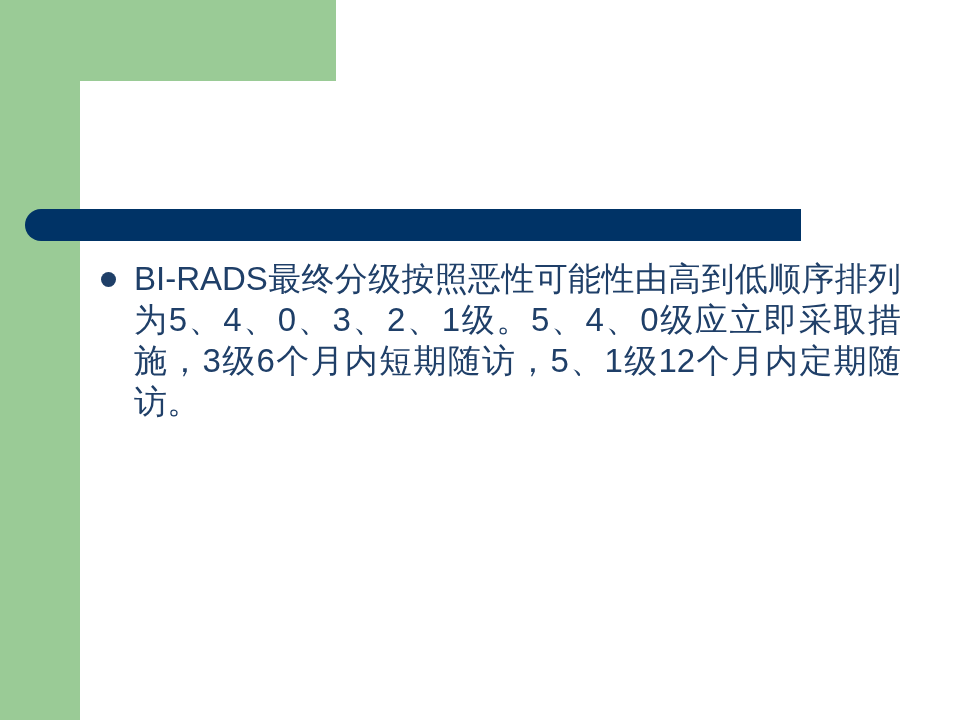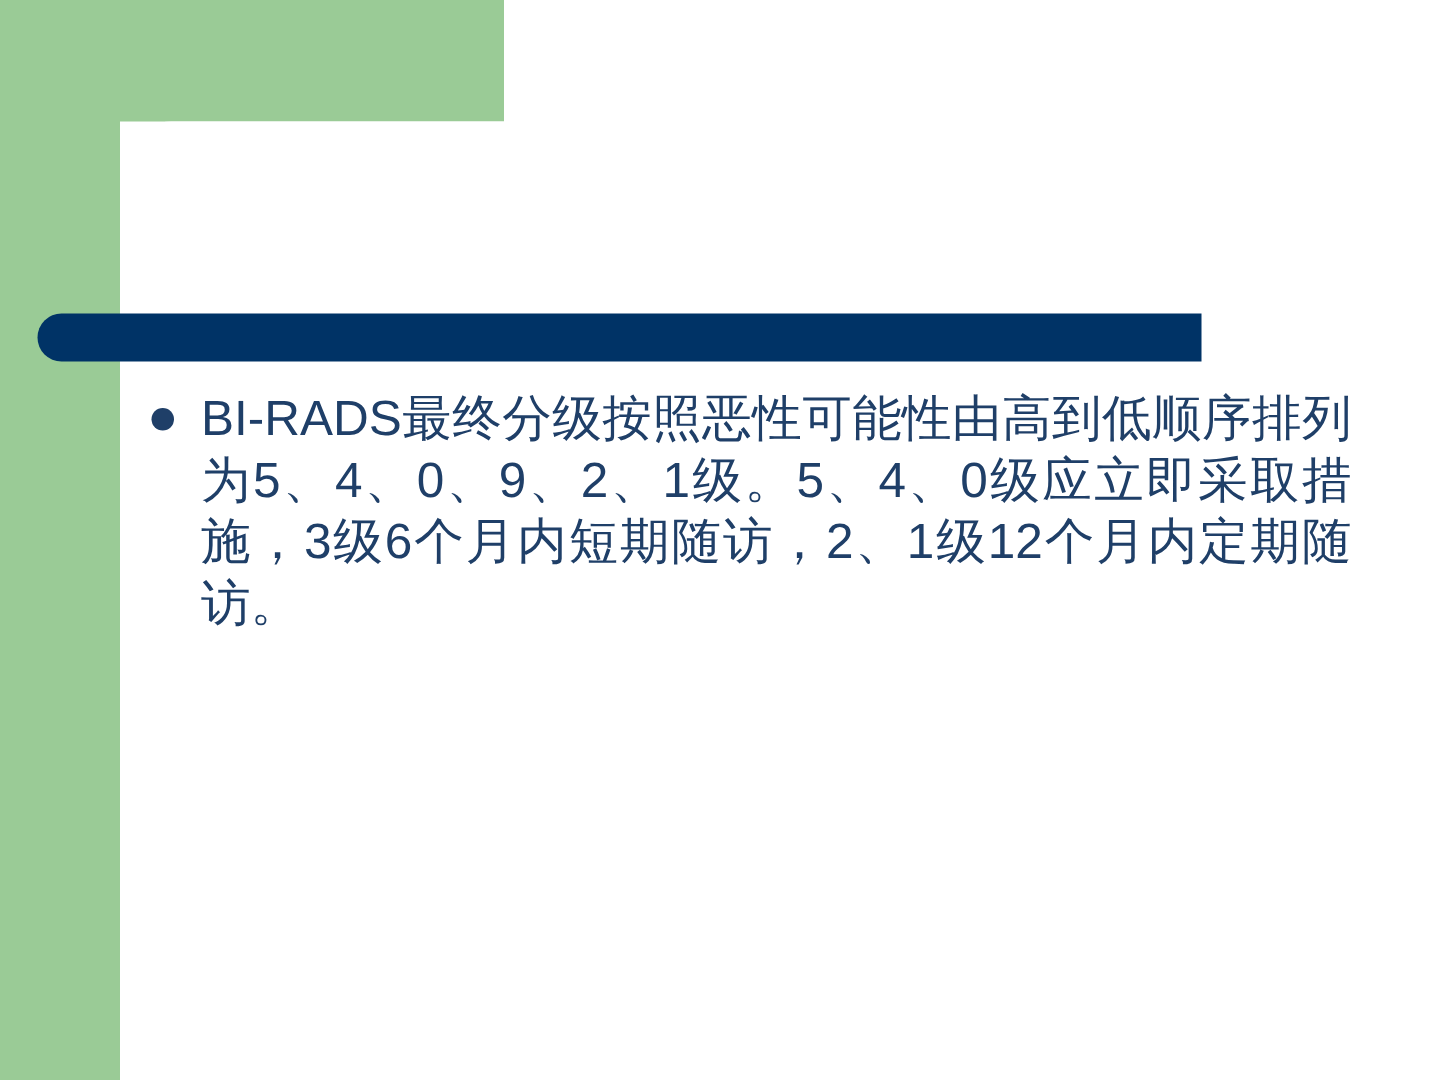--- a/index.html
+++ b/index.html
@@ -103,17 +103,17 @@
 
   <div class="green-block"></div>
 
   <div class="content-card"></div>
 
   <div class="accent-bar"></div>
 
   <div class="body-block">
     <div class="bullet-row">
       <span class="bullet-marker"></span>
-      <span class="bullet-text">BI-RADS最终分级按照恶性可能性由高到低顺序排列为5、4、0、9、2、1级。5、4、0级应立即采取措施，3级6个月内短期随访，2、1级12个月内定期随访。</span>
+      <span class="bullet-text">BI-RADS最终分级按照恶性可能性由高到低顺序排列为5、4、0、3、2、1级。5、4、0级应立即采取措施，3级6个月内短期随访，5、1级12个月内定期随访。</span>
     </div>
   </div>
 
 </div>
 
 </body></html>

